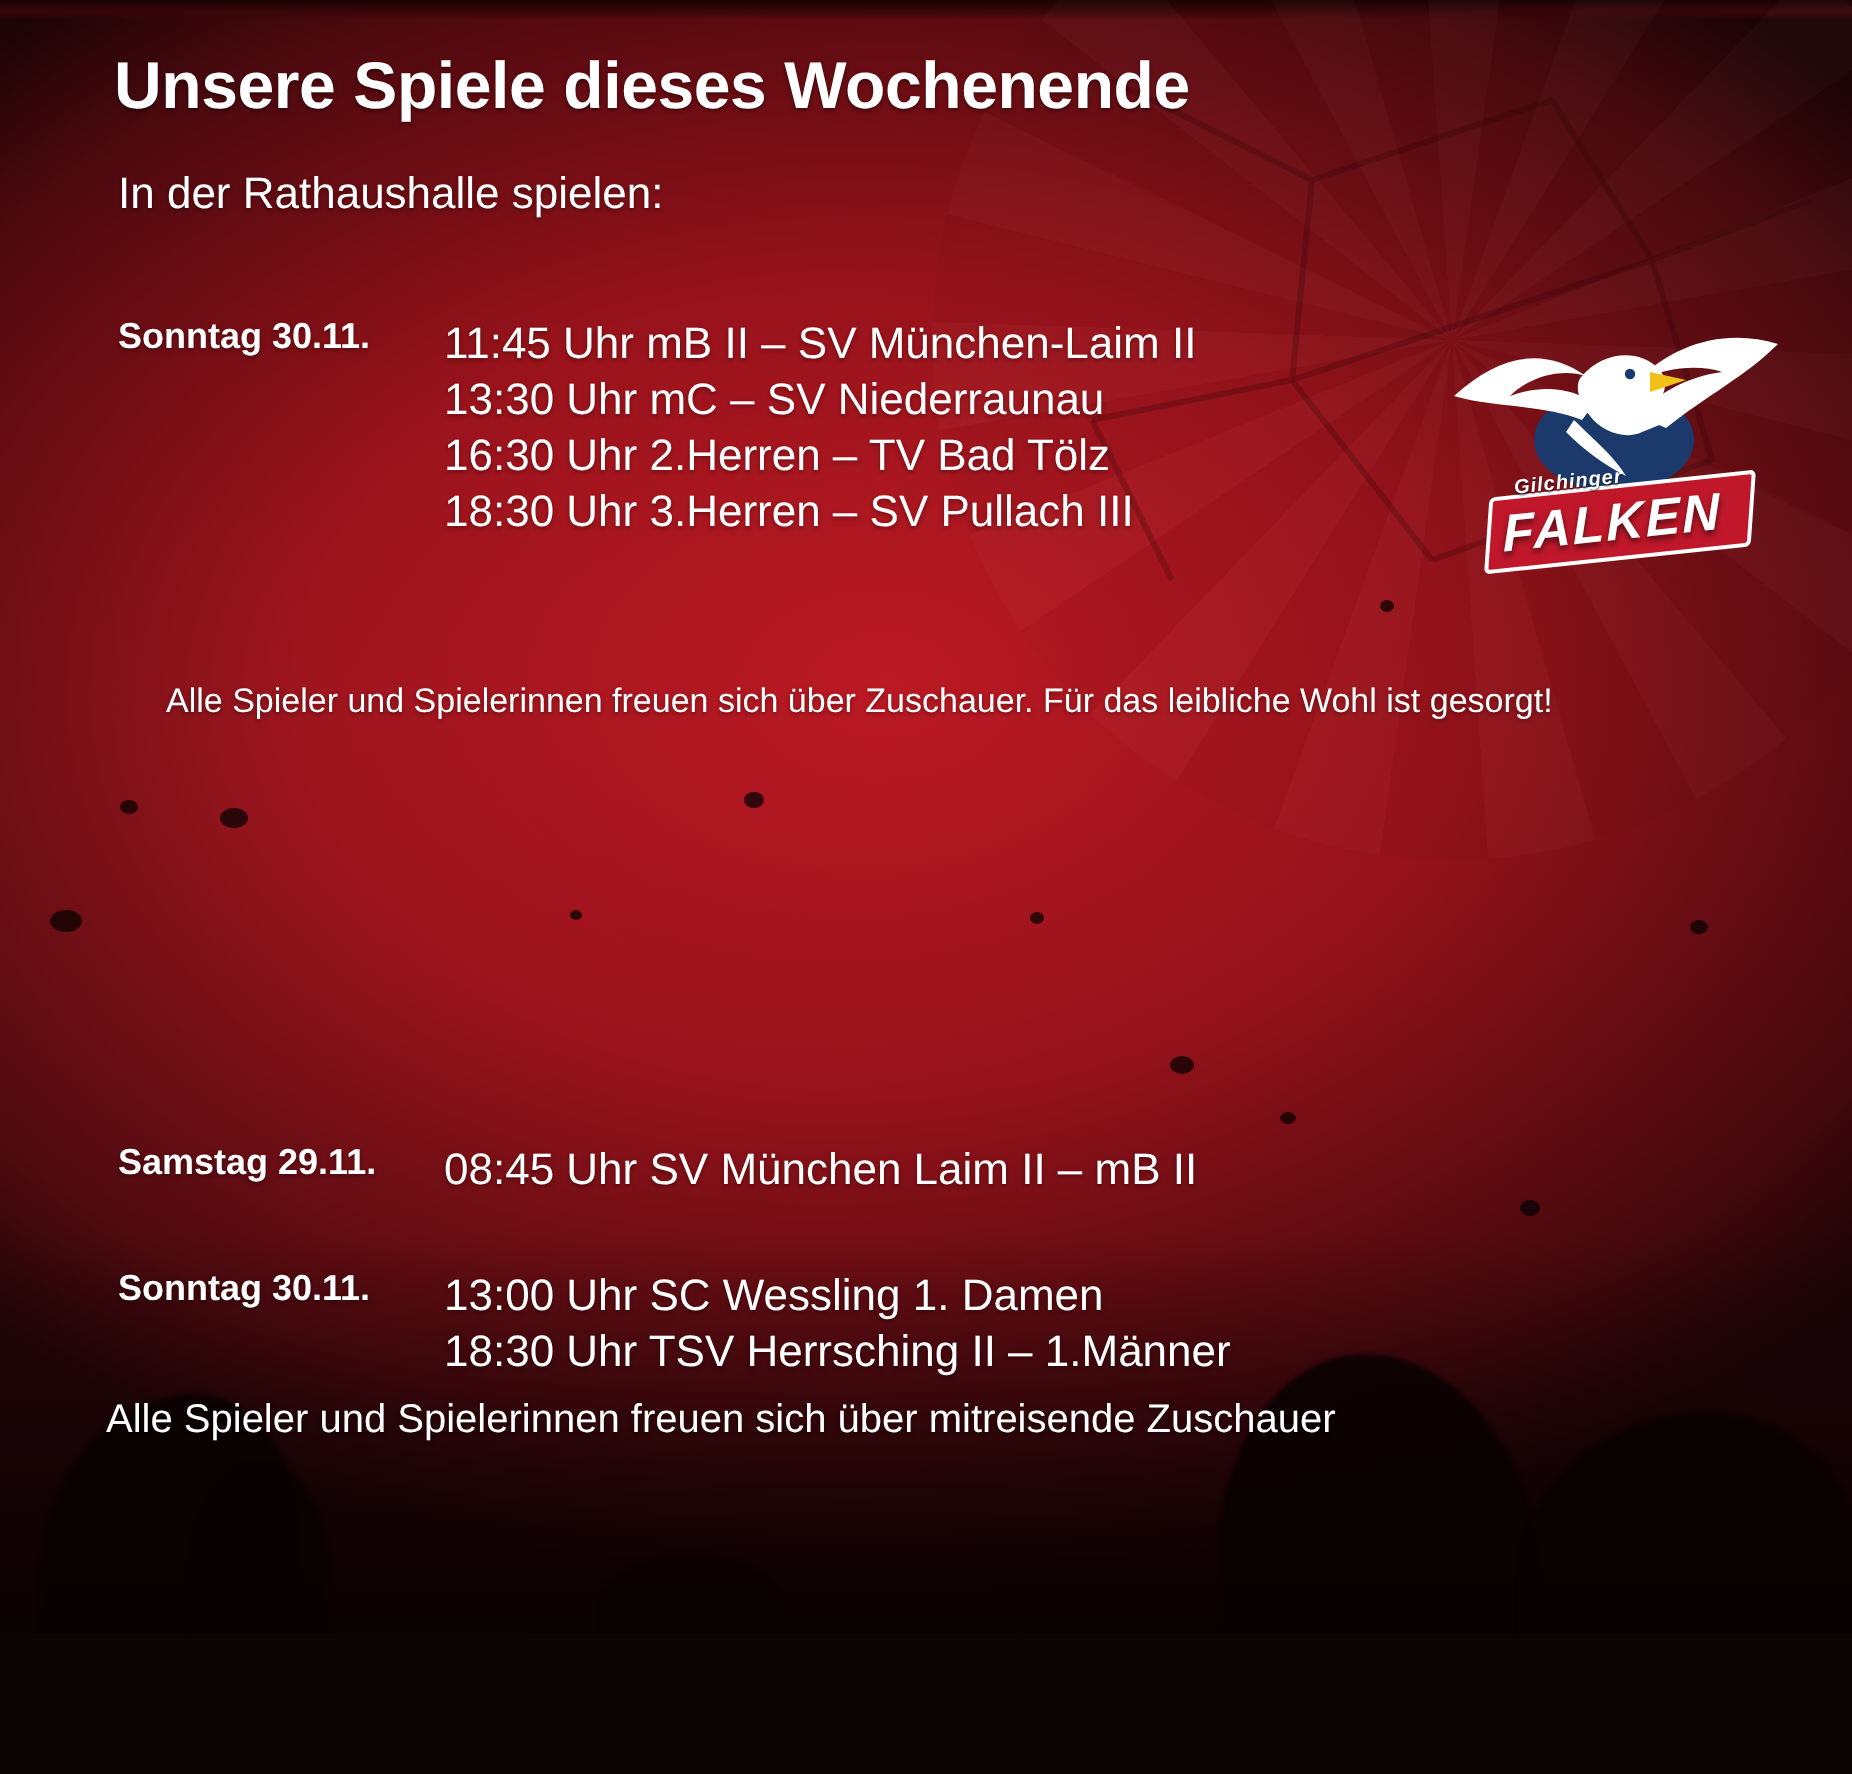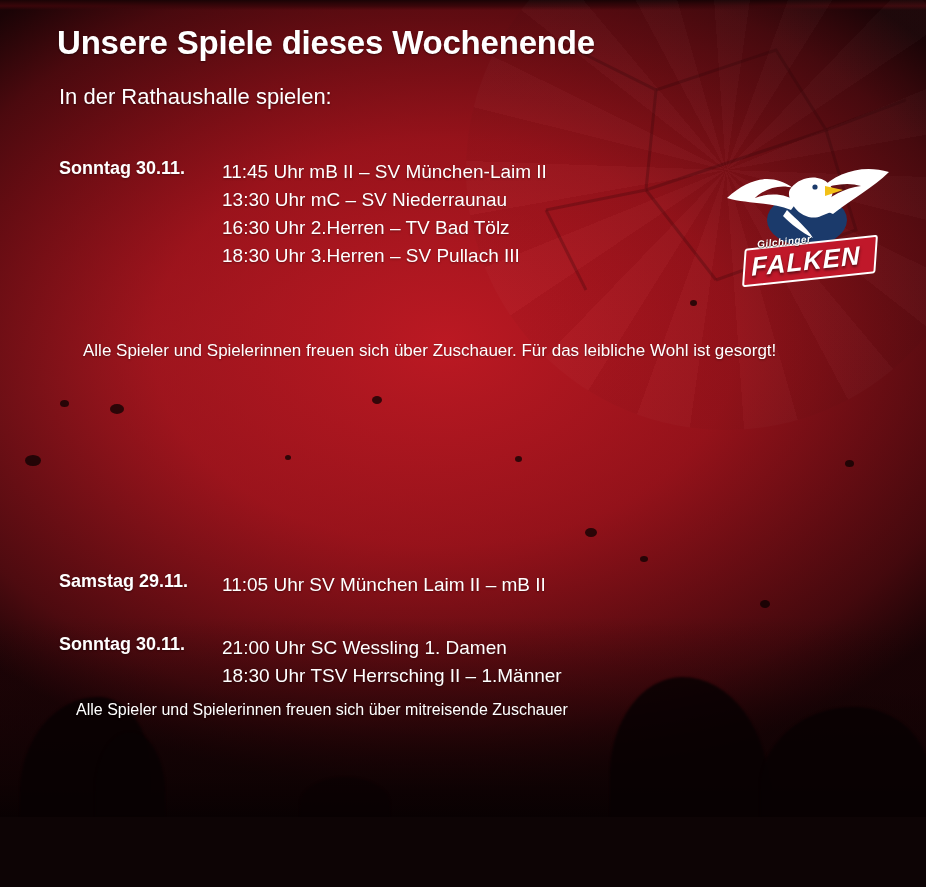--- a/index.html
+++ b/index.html
@@ -90,21 +90,21 @@
     position: absolute;
     left: 59px;
     font-size: 22px;
     font-weight: normal;
     text-shadow: 0 1px 2px rgba(0,0,0,0.4);
   }
   .sub-home { top: 84px; }
   .sub-away { top: 498px; }
   .block {
     position: absolute;
-    font-size: 19px;
+    font-size: 22px;
     line-height: 28px;
     text-shadow: 0 1px 2px rgba(0,0,0,0.35);
   }
   .daycol {
     position: absolute;
     left: 59px;
     font-size: 18px;
     font-weight: bold;
     text-shadow: 0 1px 2px rgba(0,0,0,0.35);
   }
@@ -125,23 +125,23 @@
     line-height: 24px;
     text-shadow: 0 1px 2px rgba(0,0,0,0.35);
     margin-left: 24px;
   }
   .away-day-1 { top: 571px; }
   .away-rows-1 { top: 571px; }
   .away-day-2 { top: 634px; }
   .away-rows-2 { top: 634px; }
   .note2 {
     position: absolute;
-    left: 76px;
+    left: 53px;
     top: 697px;
-    font-size: 16px;
+    font-size: 20px;
     line-height: 26px;
     text-shadow: 0 1px 2px rgba(0,0,0,0.35);
   }
   
   .logo {
     position: absolute;
     right: 35px;
     top: 158px;
     width: 170px;
     height: 130px;
@@ -239,26 +239,26 @@
       <div>13:30 Uhr mC – SV Niederraunau</div>
       <div>16:30 Uhr 2.Herren – TV Bad Tölz</div>
       <div>18:30 Uhr 3.Herren – SV Pullach III</div>
     </div>
 
     <div class="note1">Alle Spieler und Spielerinnen freuen sich über Zuschauer. Für das leibliche Wohl ist gesorgt!</div>
 
 
     <div class="daycol away-day-1">Samstag 29.11.</div>
     <div class="block rows away-rows-1">
-      <div>11:05 Uhr SV München Laim II – mB II</div>
+      <div>08:45 Uhr SV München Laim II – mB II</div>
     </div>
 
     <div class="daycol away-day-2">Sonntag 30.11.</div>
     <div class="block rows away-rows-2">
-      <div>21:00 Uhr SC Wessling 1. Damen</div>
+      <div>13:00 Uhr SC Wessling 1. Damen</div>
       <div>18:30 Uhr TSV Herrsching II – 1.Männer</div>
     </div>
 
     <div class="note2">Alle Spieler und Spielerinnen freuen sich über mitreisende Zuschauer</div>
 
     <div class="logo">
       <svg class="eagle" viewBox="0 0 170 95">
         <ellipse cx="86" cy="62" rx="40" ry="26" fill="#1b3a6b"></ellipse>
         <path d="M6 40 C30 18, 52 16, 72 30 C60 26, 44 30, 34 40 C50 34, 66 36, 76 44 L70 52 C50 44, 26 46, 6 40 Z" fill="#ffffff"></path>
         <path d="M168 14 C142 6, 116 14, 98 32 C112 26, 128 24, 140 28 C124 30, 108 38, 98 50 L112 56 C132 40, 152 30, 168 14 Z" fill="#ffffff"></path>

